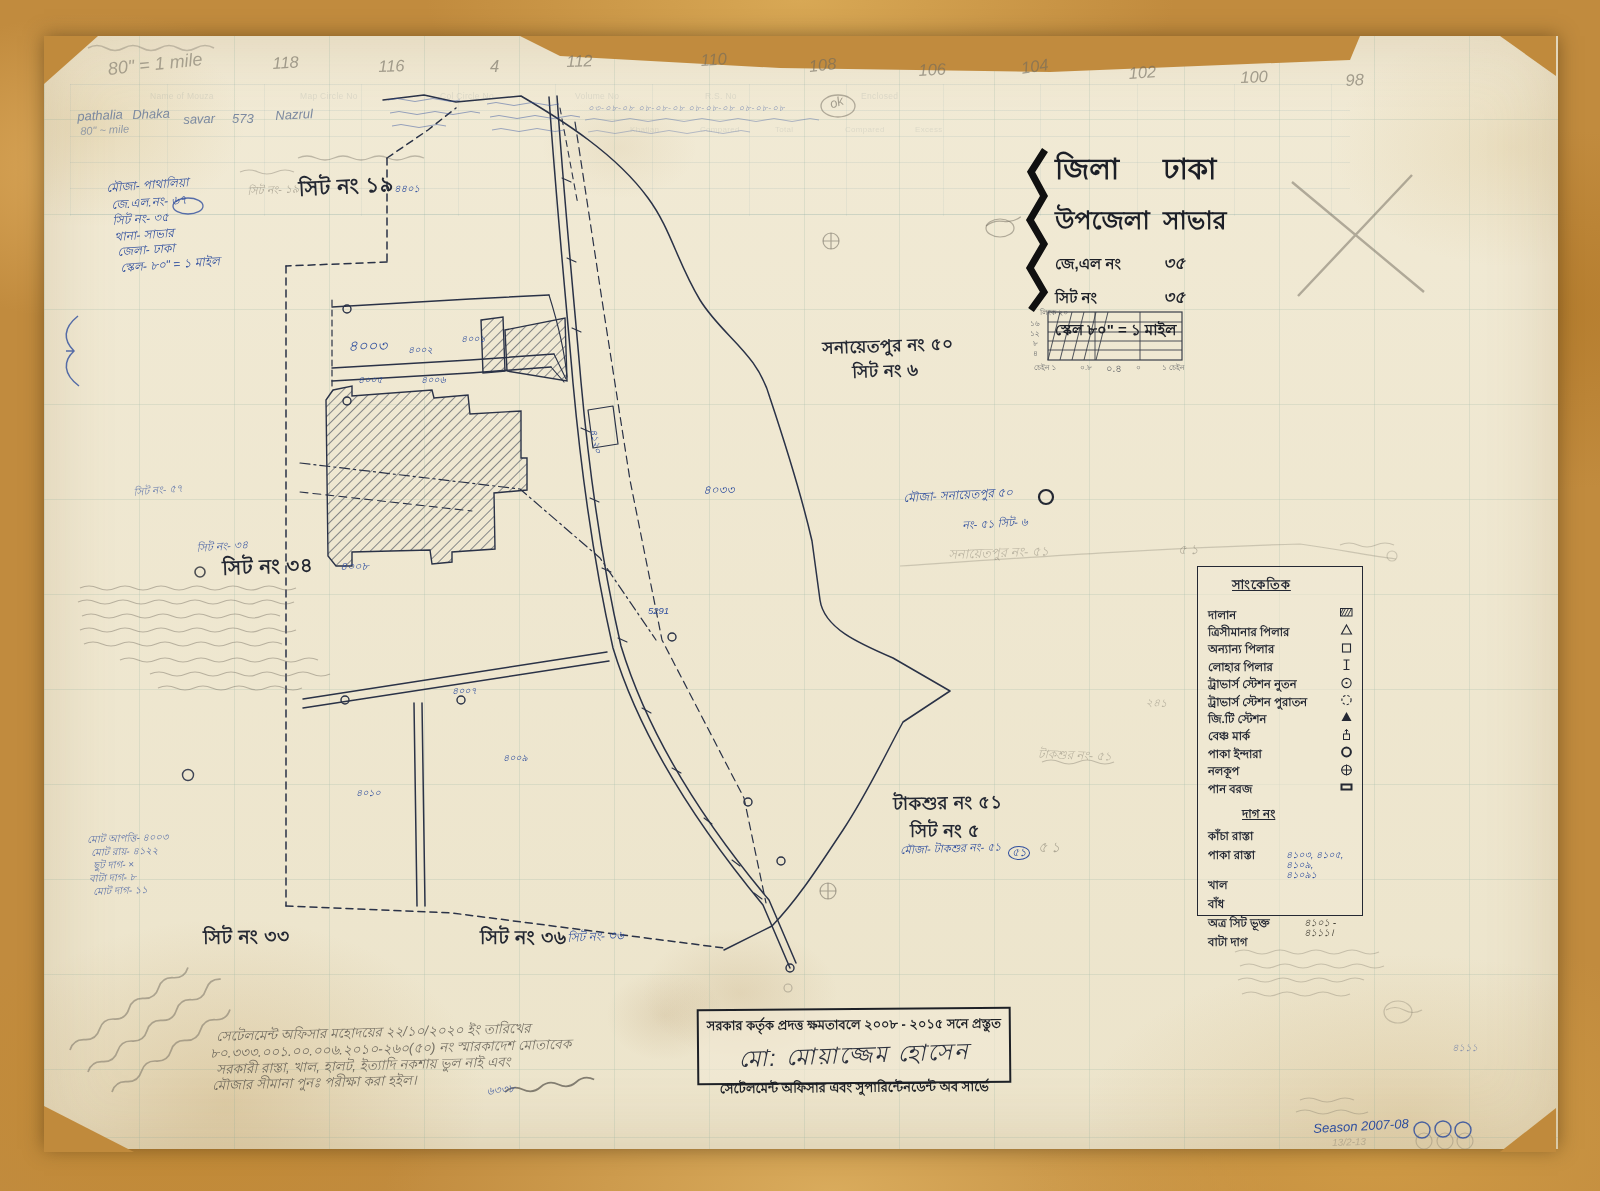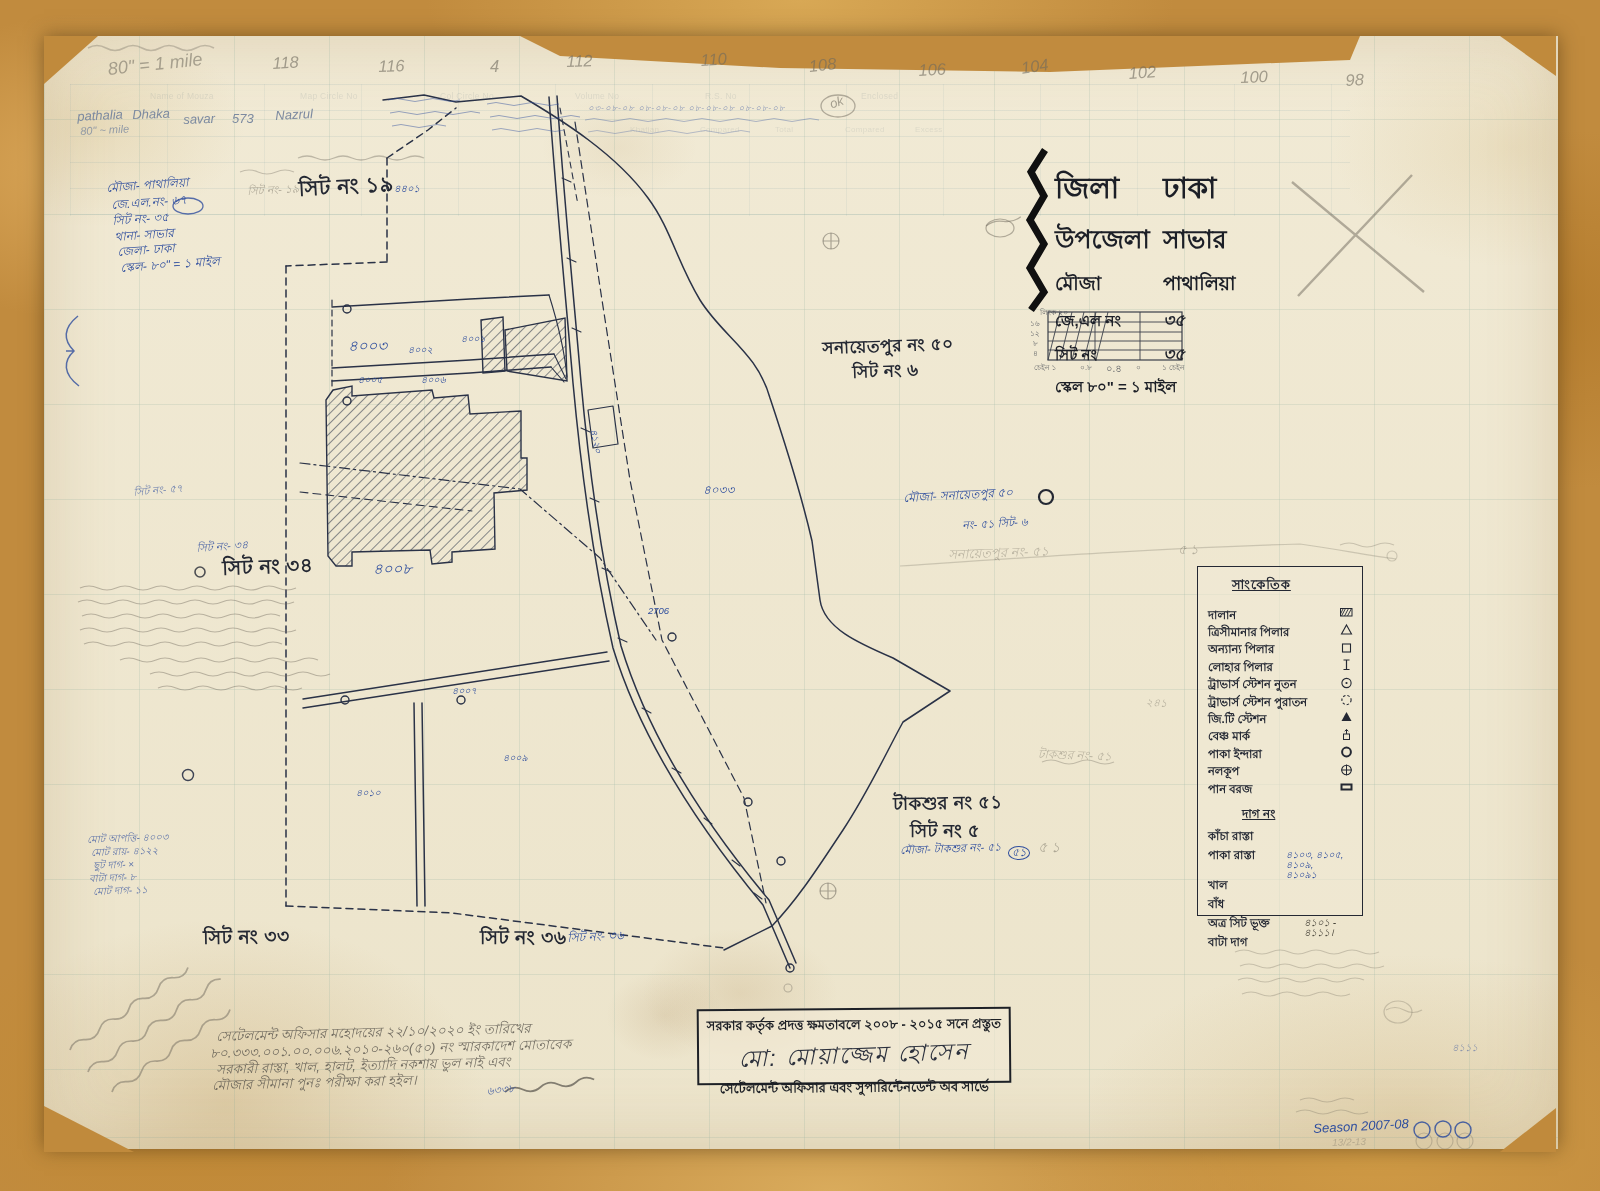--- a/index.html
+++ b/index.html
@@ -45,21 +45,21 @@
   .lbl{position:absolute;white-space:nowrap;transform-origin:0 0;line-height:1.05;}
   .ink{color:#242833;font-weight:700;letter-spacing:.5px;}
   .blue{color:#2f4e9e;font-style:italic;}
   .pencil{color:#6f6a5e;font-style:italic;}
   .pdark{color:#55514a;font-style:italic;}
   .bgrey{color:#7c8aa0;font-style:italic;}
   .ghost{color:#6c7f86;font-weight:400;letter-spacing:.3px;text-align:center;}
   .scaletxt{color:#3a3f4a;font-weight:400;letter-spacing:0;}
   .circ{border:1.4px solid #2f4e9e;border-radius:50%;padding:0 3px;}
   
-  #titleblock{position:absolute;left:1055px;top:146px;width:260px;margin-top:19px;}
+  #titleblock{position:absolute;left:1055px;top:146px;width:260px;}
   .trow{display:flex;align-items:baseline;margin-bottom:6px;color:#1c1f27;}
   .trow .tl{width:108px;font-weight:700;}
   .trow .tv{font-weight:700;}
   .tv.hand{font-weight:600;font-style:italic;color:#23262e;}
   #titlescale{font-size:15px;color:#1c1f27;font-weight:700;margin-top:4px;}
   
   #legend{
     position:absolute;left:1197px;top:566px;width:166px;height:350px;
     border:1.6px solid #242833;background:rgba(241,234,213,.55);
     padding:8px 8px 6px 10px;box-sizing:border-box;color:#242833;
@@ -293,42 +293,38 @@
     <div class="lbl pencil" style="left: 918px; top: 62px; font-size: 16.5px; transform: rotate(-3deg); opacity: 0.6;">106</div>
     <div class="lbl pencil" style="left: 1020px; top: 60px; font-size: 16.5px; transform: rotate(-8deg); opacity: 0.6;">104</div>
     <div class="lbl pencil" style="left: 1128px; top: 65px; font-size: 16.5px; transform: rotate(-4deg); opacity: 0.6;">102</div>
     <div class="lbl pencil" style="left: 1240px; top: 69px; font-size: 16.5px; transform: rotate(-2deg); opacity: 0.6;">100</div>
     <div class="lbl pencil" style="left: 1345px; top: 72px; font-size: 16.5px; transform: rotate(-3deg); opacity: 0.6;">98</div>
     <div class="lbl blue" style="left: 348px; top: 338px; font-size: 15px;">৪০০৩</div>
     <div class="lbl blue" style="left: 408px; top: 345px; font-size: 9.5px;">৪০০২</div>
     <div class="lbl blue" style="left: 461px; top: 334px; font-size: 9.5px;">৪০০১</div>
     <div class="lbl blue" style="left: 358px; top: 375px; font-size: 9.5px;">৪০০৫</div>
     <div class="lbl blue" style="left: 421px; top: 375px; font-size: 9.5px;">৪০০৬</div>
-    <div class="lbl blue" style="left: 373px; top: 561px; font-size: 15px;">৪০০৮</div>
+    <div class="lbl blue" style="left: 340px; top: 561px; font-size: 11px;">৪০০৮</div>
     <div class="lbl blue" style="left: 452px; top: 686px; font-size: 9.5px;">৪০০৭</div>
     <div class="lbl blue" style="left: 503px; top: 753px; font-size: 9.5px;">৪০০৯</div>
     <div class="lbl blue" style="left: 356px; top: 788px; font-size: 9.5px;">৪০১০</div>
     <div class="lbl blue" style="left: 703px; top: 484px; font-size: 12px;">৪০৩৩</div>
-    <div class="lbl blue" style="left: 648px; top: 606px; font-size: 9.5px;">2706</div>
+    <div class="lbl blue" style="left: 648px; top: 606px; font-size: 9.5px;">5291</div>
     <div class="lbl blue" style="left: 598px; top: 428px; font-size: 9.5px; transform: rotate(78deg);">৪১২০</div>
   </div>
 
 <div id="titleblock">
   <div id="title-rows">
       <div class="trow">
         <span class="tl" style="font-size: 29px;">জিলা</span>
         <span class="tv" style="font-size: 29px; text-align: center;">ঢাকা</span>
       </div>
       <div class="trow">
         <span class="tl" style="font-size: 25px;">উপজেলা</span>
         <span class="tv" style="font-size: 25px;">সাভার</span>
-      </div>
-      <div class="trow">
-        <span class="tl" style="font-size: 19px;">মৌজা</span>
-        <span class="tv" style="font-size: 19px;">পাথালিয়া</span>
       </div>
       <div class="trow">
         <span class="tl" style="font-size: 15px;">জে,এল নং</span>
         <span class="tv hand" style="font-size: 17px;">৩৫</span>
       </div>
       <div class="trow">
         <span class="tl" style="font-size: 15px;">সিট নং</span>
         <span class="tv hand" style="font-size: 17px;">৩৫</span>
       </div>
     </div>

